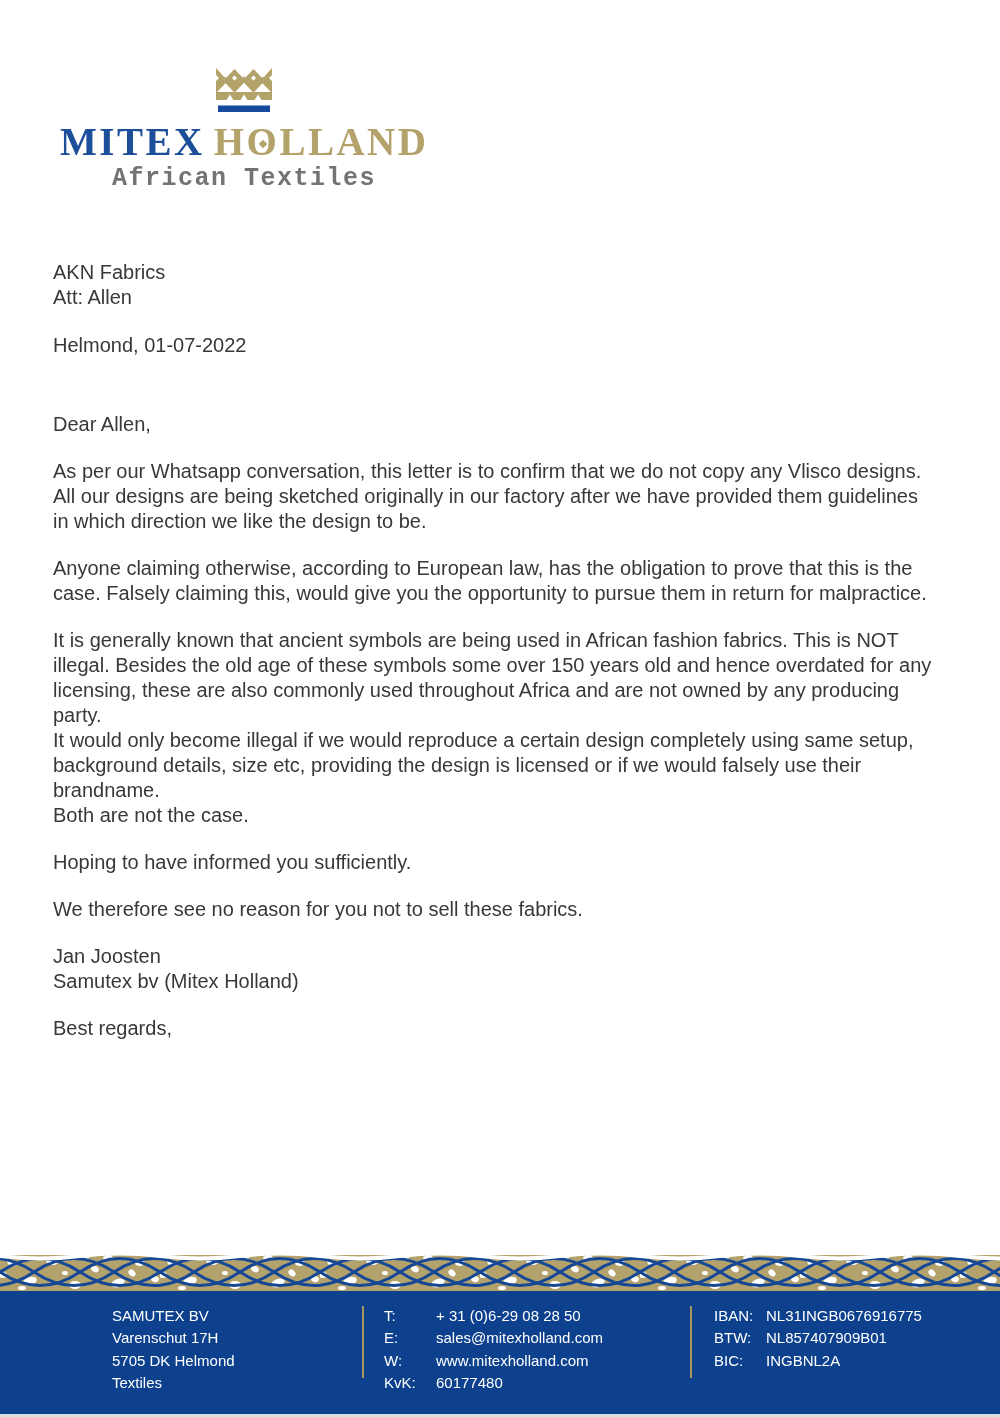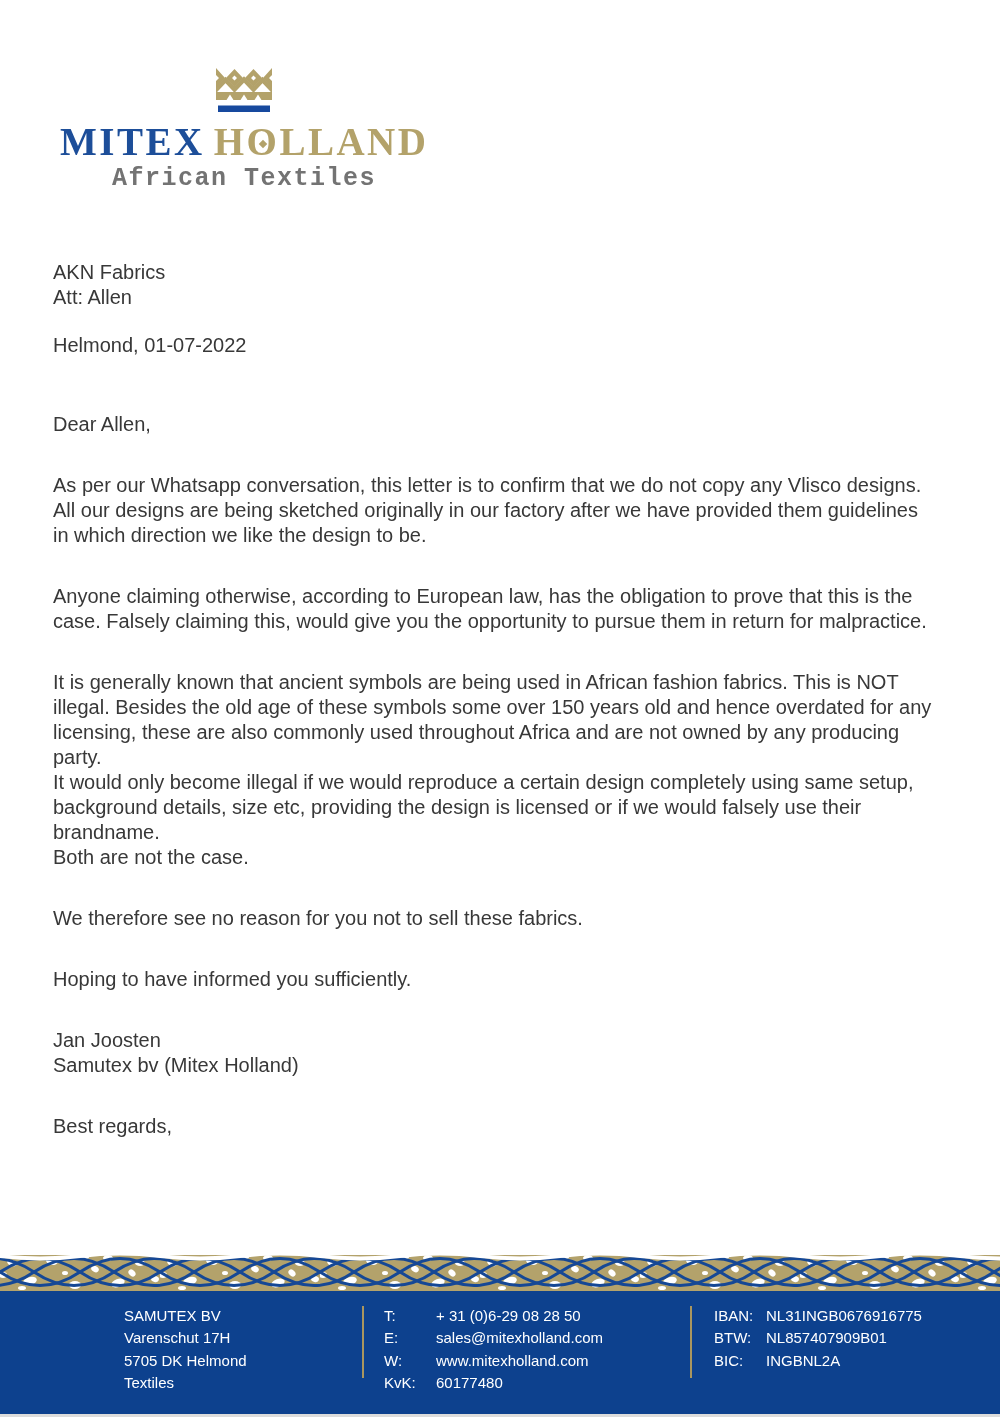--- a/index.html
+++ b/index.html
@@ -18,21 +18,21 @@
              background:#b3a26a;transform:rotate(45deg);}
   .tagline{margin-top:2px;font-family:Liberation Mono, monospace;font-weight:bold;
            font-size:25px;letter-spacing:1.5px;color:#737373;text-align:center;}
 
   
   .letter{position:absolute;left:53px;top:260px;width:900px;color:#383838;
           font-size:20px;line-height:25px;}
   .letter .line{white-space:nowrap;}
   .dateline{margin-top:23px;}
   .salutation{margin-top:54px;}
-  .para{margin-top:36px;}
+  .para{margin-top:22px;}
 
   
   .band{position:absolute;left:0;top:1255px;width:1000px;height:36px;line-height:0;}
 
   
   .footer{position:absolute;left:0;top:1291px;width:1000px;height:126px;background:#0d418e;
           color:#ffffff;font-size:15px;}
   .fcol{position:absolute;top:14px;line-height:22.3px;white-space:nowrap;}
   .f-row .f-label{display:inline-block;min-width:52px;}
   .vdiv{position:absolute;top:15px;width:2px;height:72px;background:#a9965f;}
@@ -81,24 +81,24 @@
         <div class="line">It is generally known that ancient symbols are being used in African fashion fabrics. This is NOT</div>
         <div class="line">illegal. Besides the old age of these symbols some over 150 years old and hence overdated for any</div>
         <div class="line">licensing, these are also commonly used throughout Africa and are not owned by any producing</div>
         <div class="line">party.</div>
         <div class="line">It would only become illegal if we would reproduce a certain design completely using same setup,</div>
         <div class="line">background details, size etc, providing the design is licensed or if we would falsely use their</div>
         <div class="line">brandname.</div>
         <div class="line">Both are not the case.</div>
       </div>
     <div class="para">
-        <div class="line">We therefore see no reason for you not to sell these fabrics.</div>
+        <div class="line">Hoping to have informed you sufficiently.</div>
       </div>
     <div class="para">
-        <div class="line">Hoping to have informed you sufficiently.</div>
+        <div class="line">We therefore see no reason for you not to sell these fabrics.</div>
       </div>
     <div class="para">
         <div class="line">Jan Joosten</div>
         <div class="line">Samutex bv (Mitex Holland)</div>
       </div>
     <div class="para">
         <div class="line">Best regards,</div>
       </div>
   </main>
 
@@ -130,21 +130,21 @@
             <path d="M-126,17 Q-86,-10 -46,17 Q-6,44 34,17 Q74,-10 114,17 Q154,44 194,17 Q234,-10 274,17"></path>
           </g>
           <path d="M-160,1 Q-120,6 -80,1 Q-40,-4 0,1 Q40,6 80,1 Q120,-4 160,1 Q200,6 240,1" stroke="#ffffff" stroke-width="4" fill="none"></path>
         </pattern>
       </defs>
       <rect width="1000" height="36" fill="url(#afr)"></rect>
     </svg>
   </div>
 
   <footer class="footer">
-    <div class="fcol" style="left:124px">
+    <div class="fcol" style="left:112px">
         <div class="line">SAMUTEX BV</div>
         <div class="line">Varenschut 17H</div>
         <div class="line">5705 DK Helmond</div>
         <div class="line">Textiles</div>
       </div>
     <div class="vdiv" style="left:362px"></div>
     <div class="fcol" style="left:384px">
         <div class="f-row"><span class="f-label">T:</span><span class="f-value">+ 31 (0)6-29 08 28 50</span></div>
         <div class="f-row"><span class="f-label">E:</span><span class="f-value">sales@mitexholland.com</span></div>
         <div class="f-row"><span class="f-label">W:</span><span class="f-value">www.mitexholland.com</span></div>

